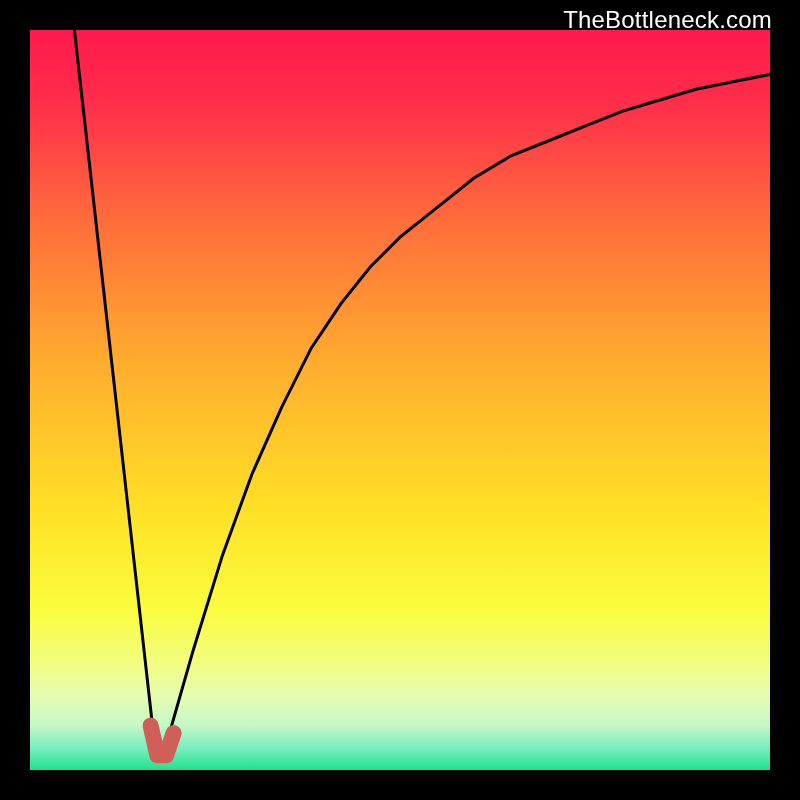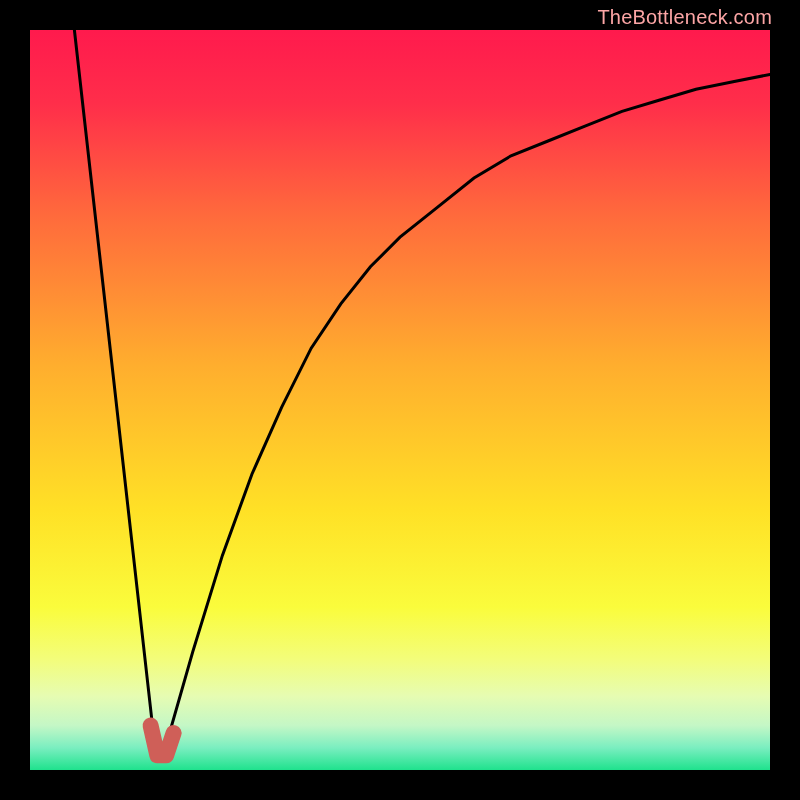--- a/index.html
+++ b/index.html
@@ -29,22 +29,22 @@
     position: absolute;
     left: 0;
     top: 0;
     width: 100%;
     height: 100%;
   }
   .watermark {
     position: absolute;
     top: 6px;
     right: 28px;
-    color: #fca5a5;
-    font-size: 20px;
+    color: #ffffff;
+    font-size: 24px;
     font-weight: 500;
     letter-spacing: 0.2px;
   }
   svg.curves {
     position: absolute;
     left: 0;
     top: 0;
     width: 100%;
     height: 100%;
   }

